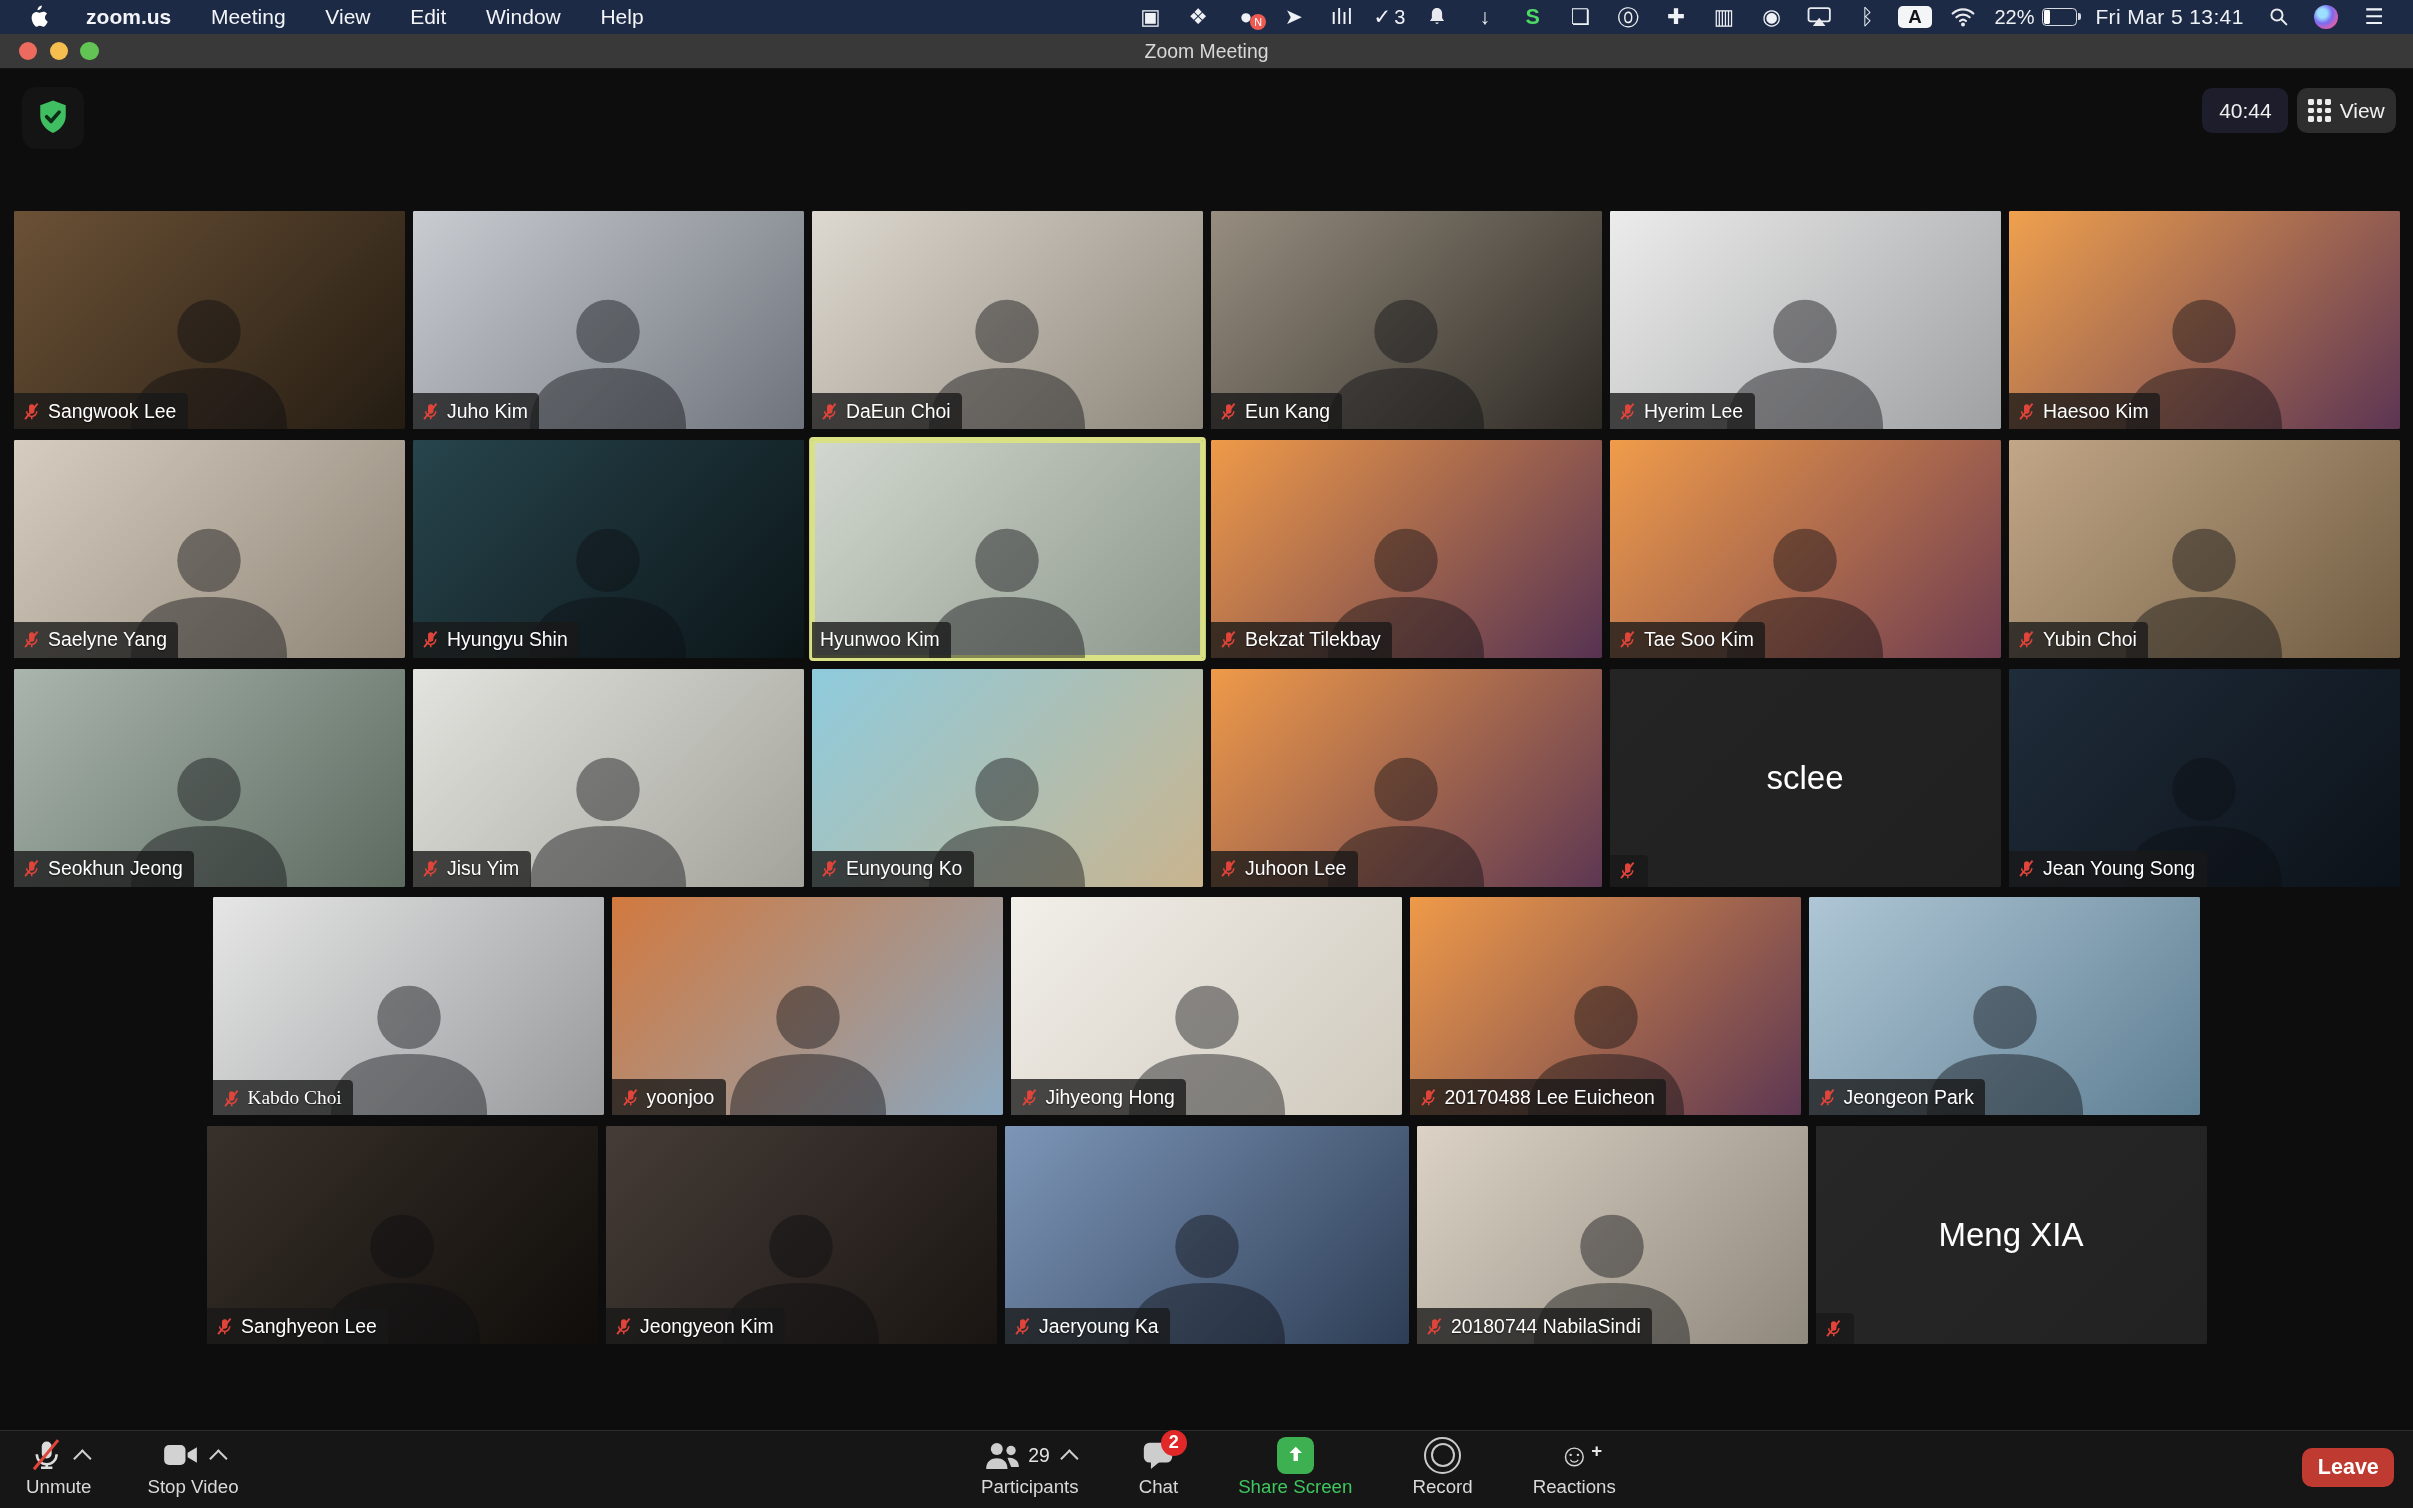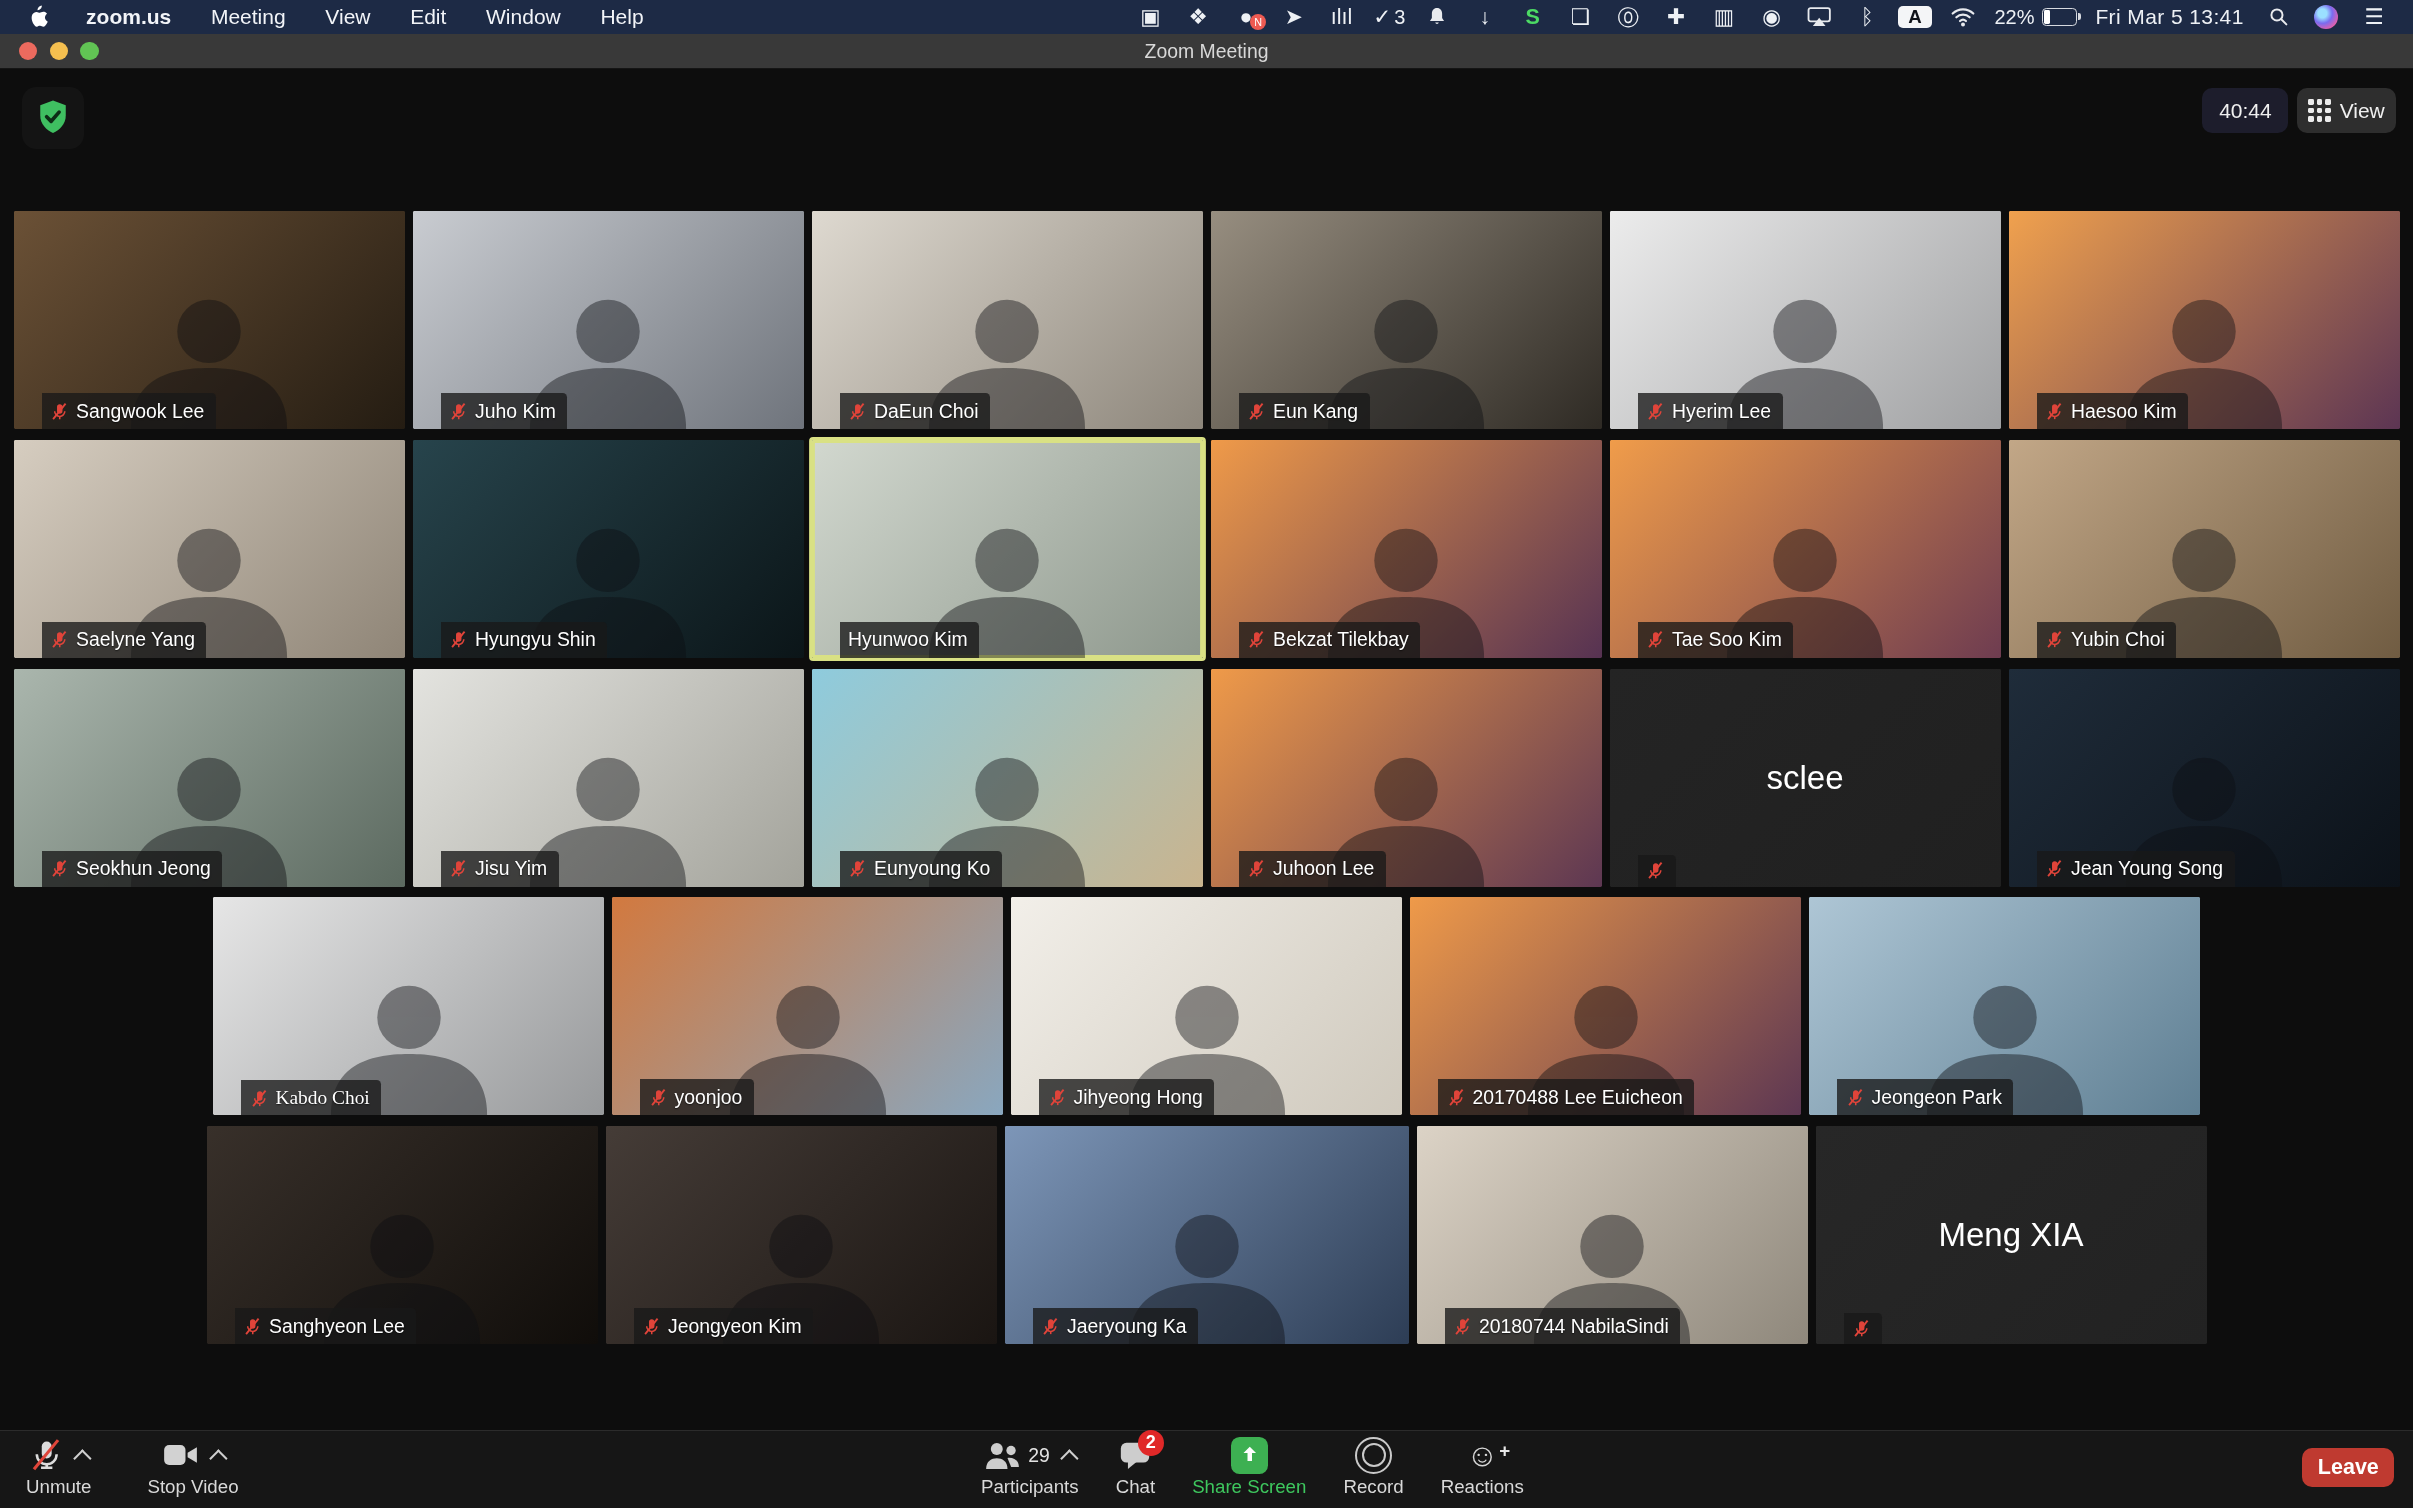--- a/index.html
+++ b/index.html
@@ -41,30 +41,30 @@
   .timer-pill{background:#1d1d2c;width:86px;}
   .view-pill{background:#2e2e2e;width:99px;gap:8.6px;cursor:default;}
   .grid-glyph{display:grid;grid-template-columns:repeat(3,5.7px);grid-auto-rows:5.7px;gap:2.9px;}
   .grid-glyph i{background:#ececec;border-radius:1.4px;}
   
   .grid{position:absolute;left:0;right:0;top:143px;display:flex;flex-direction:column;gap:10.8px;align-items:center;}
   .grid-row{display:flex;gap:8px;justify-content:center;}
   .tile{position:relative;width:391px;height:218px;overflow:hidden;border-radius:1.4px;}
   .tile.active{box-shadow:0 0 0 2.9px #d9e184 inset, 0 0 0 2.9px #d9e184;}
   .tile .silhouette{position:absolute;left:50%;bottom:0;transform:translateX(-50%);width:244px;height:151px;opacity:.85;}
-  .name-tag{position:absolute;left:0;bottom:0;display:flex;align-items:center;gap:7.2px;background:rgba(24,24,24,.78);padding:6.5px 11.5px 6.5px 8.6px;border-top-right-radius:4.3px;max-width:92%;margin-left:28px;}
+  .name-tag{position:absolute;left:0;bottom:0;display:flex;align-items:center;gap:7.2px;background:rgba(24,24,24,.78);padding:6.5px 11.5px 6.5px 8.6px;border-top-right-radius:4.3px;max-width:92%;}
   .name-tag .nm{color:#fff;font-size:19.4px;white-space:nowrap;text-shadow:0 0.7px 1.4px rgba(0,0,0,.6);}
   .center-name{position:absolute;inset:0;display:flex;align-items:center;justify-content:center;color:#fff;font-size:33px;}
   
   .control-bar{position:absolute;left:0;right:0;bottom:0;height:77px;background:#161616;border-top:0.7px solid #2b2b2b;color:#d9d9d9;}
   .ctrl{display:flex;flex-direction:column;align-items:center;justify-content:flex-start;gap:4.3px;padding-top:5.7px;position:relative;cursor:default;}
   .ctrl .ico{height:37px;display:flex;align-items:center;justify-content:center;position:relative;}
   .ctrl .lbl{font-size:18.7px;line-height:18.7px;}
   .ctrl-left{position:absolute;left:26px;top:0;bottom:0;display:flex;gap:56px;align-items:stretch;text-align:right;}
-  .ctrl-center{position:absolute;left:981px;top:0;display:flex;gap:37px;}
+  .ctrl-center{position:absolute;left:981px;top:0;display:flex;gap:60px;}
   .chev{width:10.8px;height:10.8px;border-left:2.9px solid #cfcfcf;border-top:2.9px solid #cfcfcf;transform:rotate(45deg);display:inline-block;margin-left:13px;margin-top:5.7px;}
   .count{font-size:19.4px;color:#e2e2e2;margin-left:7.2px;}
   .badge{position:absolute;top:-7.2px;right:-11.5px;min-width:26px;height:26px;border-radius:50%;background:#e02828;color:#fff;font-size:18px;font-weight:bold;display:flex;align-items:center;justify-content:center;}
   .share-ico{width:37px;height:37px;border-radius:8.6px;background:#3db052;display:flex;align-items:center;justify-content:center;}
   .share-lbl{color:#3ec75e;}
   .record-ico{width:33px;height:33px;border:2.9px solid #c9c9c9;border-radius:50%;display:flex;align-items:center;justify-content:center;}
   .record-ico i{width:20px;height:20px;border:2.9px solid #c9c9c9;border-radius:50%;}
   .react-ico{position:relative;font-size:32px;color:#d5d5d5;line-height:32px;}
   .react-ico b{position:absolute;top:-4.3px;right:-11.5px;font-size:18.7px;color:#e8e8e8;}
   .leave-btn{position:absolute;right:18.7px;top:17px;width:92px;height:39px;border-radius:10px;background:#bf3a30;color:#fff;font-size:21.5px;font-weight:bold;display:flex;align-items:center;justify-content:center;cursor:default;}

